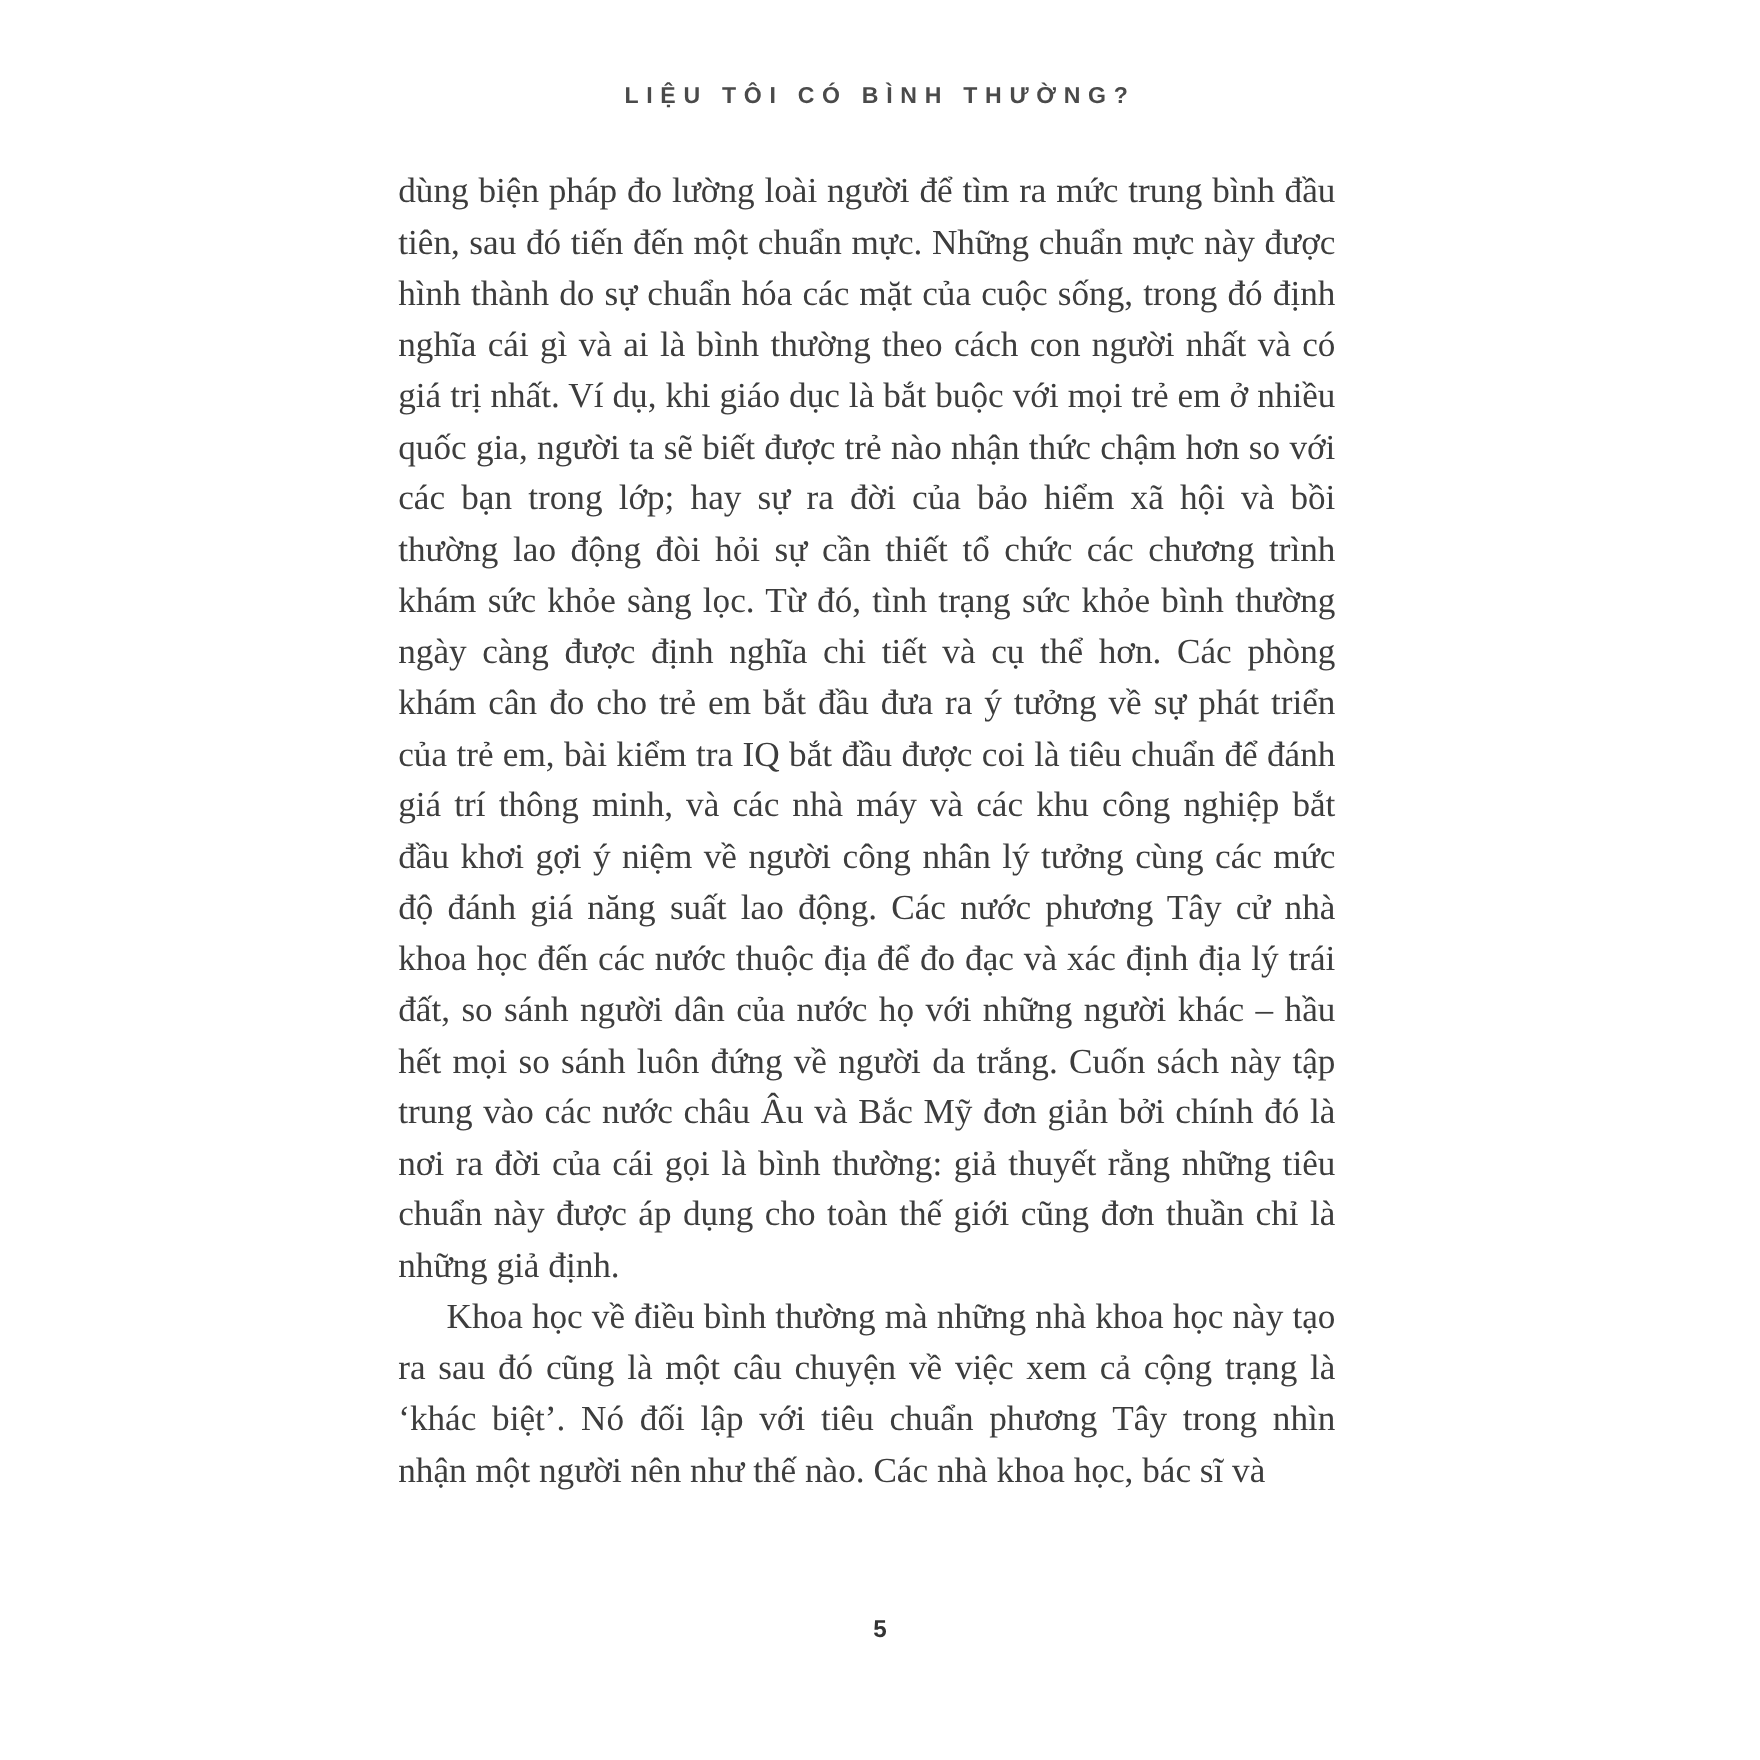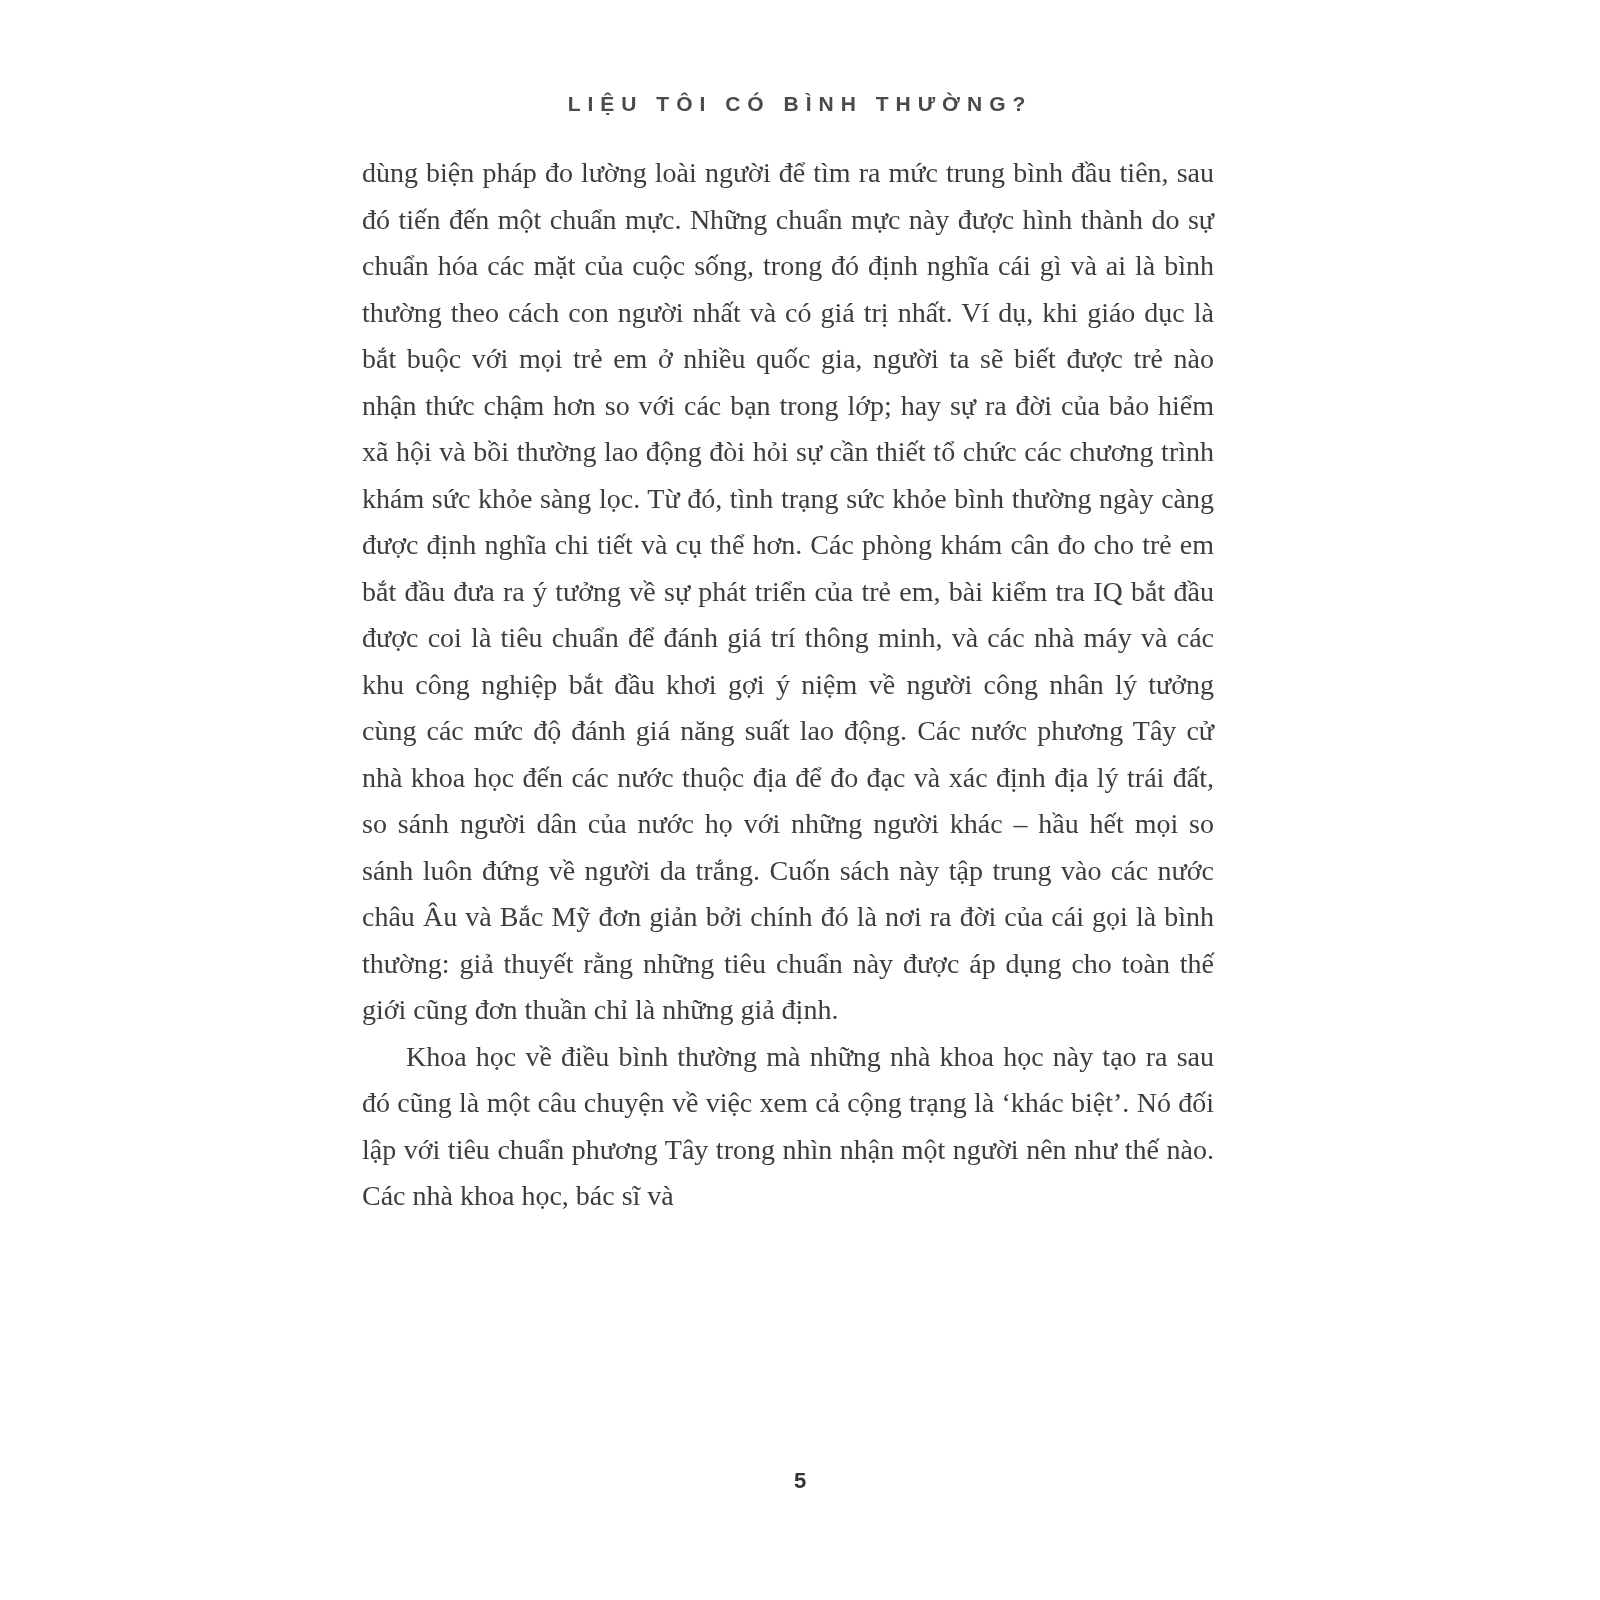--- a/index.html
+++ b/index.html
@@ -11,39 +11,39 @@
     position: relative;
     width: 1600px;
     height: 1600px;
     background: #ffffff;
     overflow: hidden;
     font-family: "Liberation Serif", serif;
     color: #3d3d3d;
   }
   .running-header {
     position: absolute;
-    top: 92px;
+    top: 76px;
     left: 0;
     width: 100%;
     text-align: center;
     font-family: "Liberation Sans", sans-serif;
     font-weight: bold;
     font-size: 21px;
     letter-spacing: 7px;
     color: #4a4a4a;
   }
   .text-block {
     position: absolute;
     top: 150px;
     left: 362px;
     width: 852px;
   }
   .text-block p {
     margin: 0;
-    font-size: 28px;
+    font-size: 32px;
     line-height: 46.5px;
     text-align: justify;
     color: #3d3d3d;
   }
   .text-block p.indent {
     text-indent: 44px;
   }
   .page-number {
     position: absolute;
     top: 1468px;

